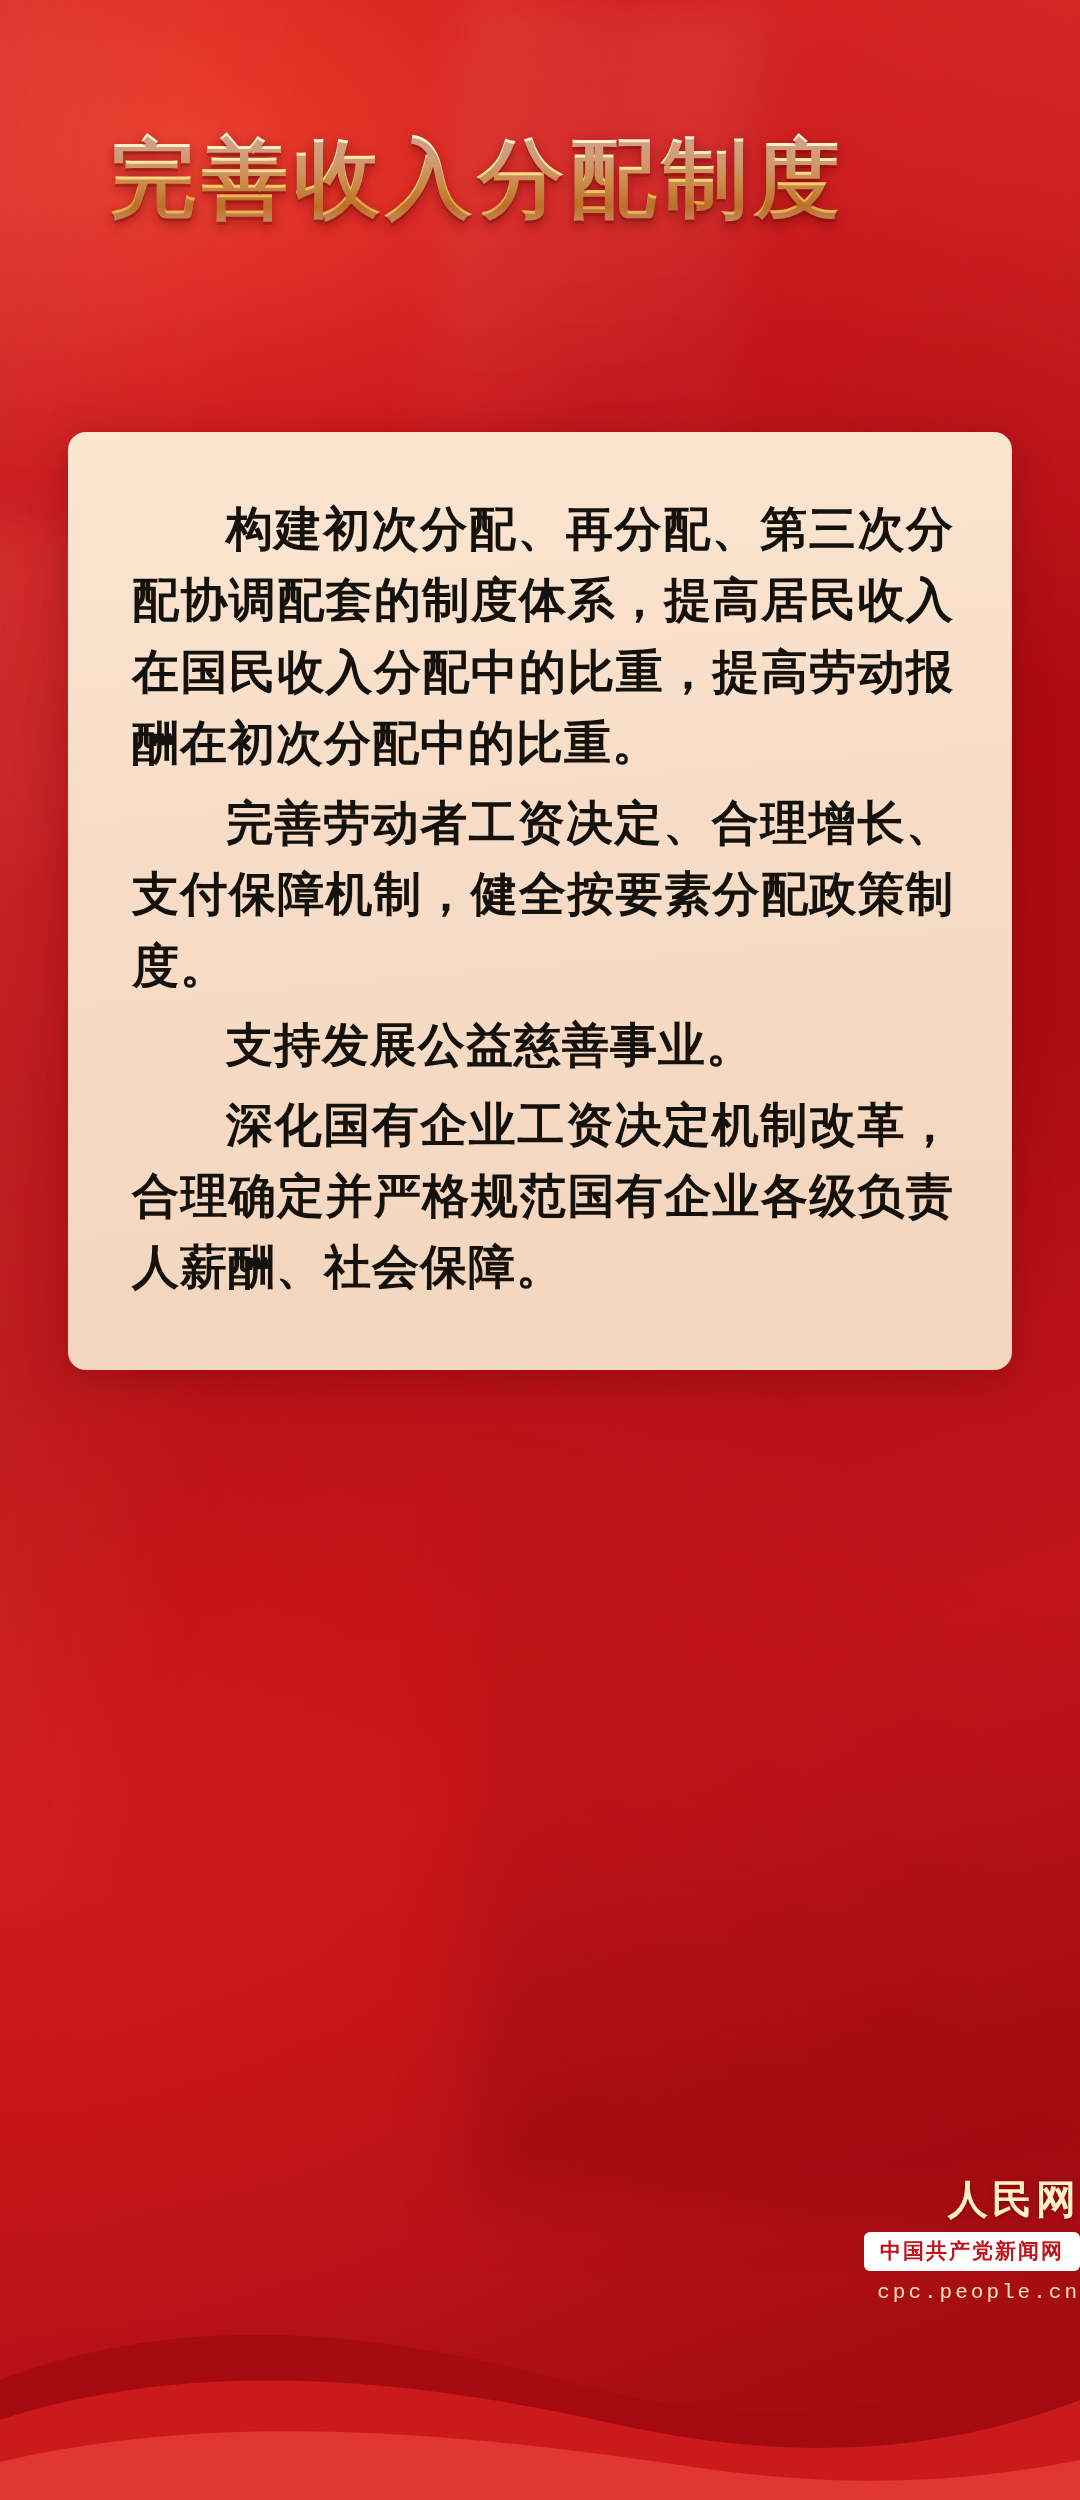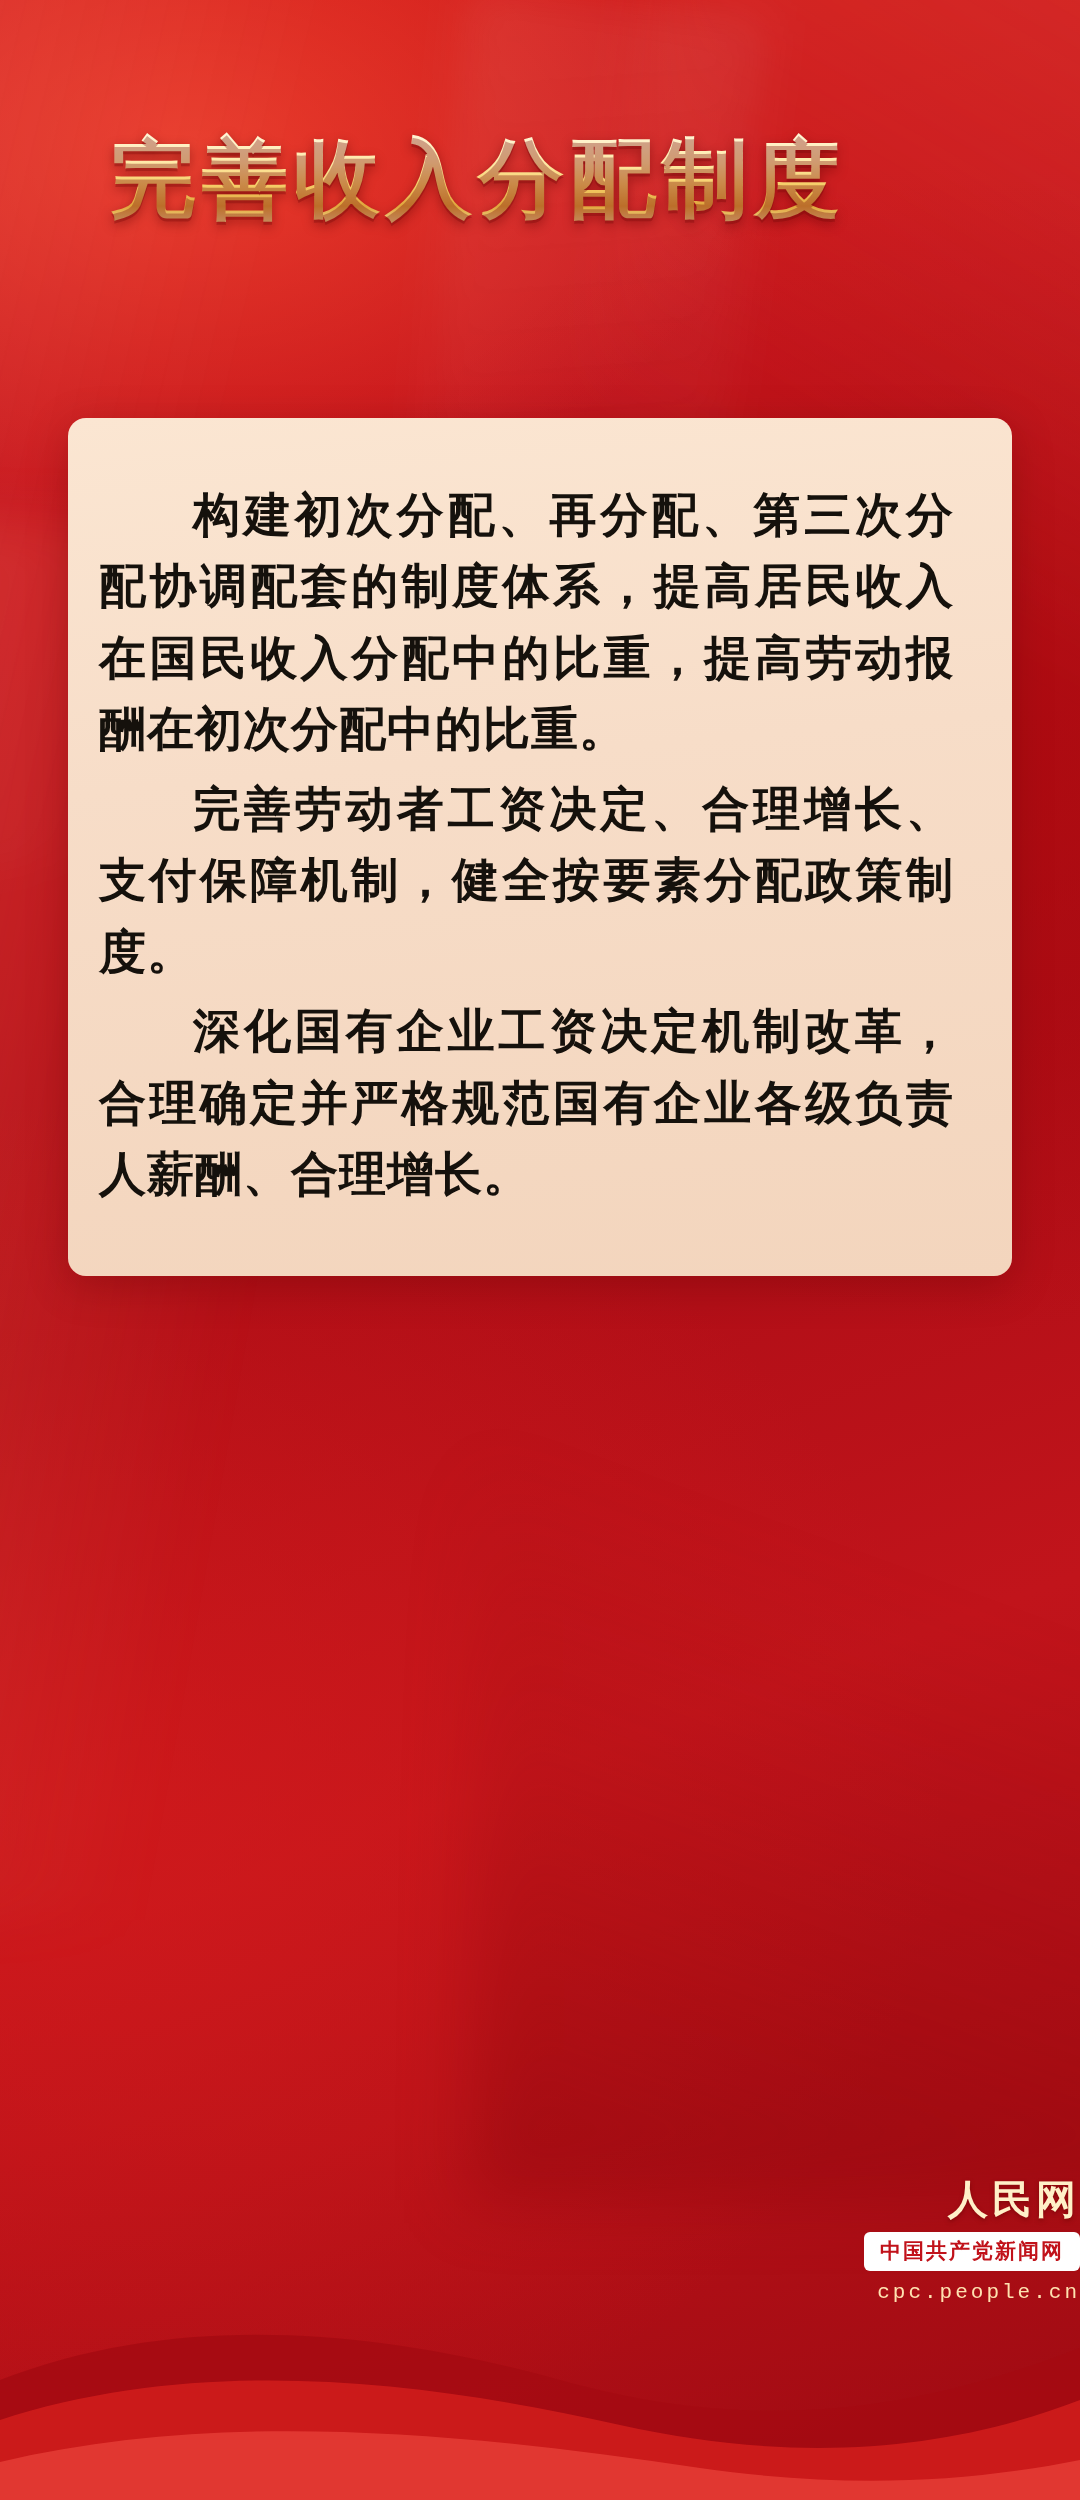--- a/index.html
+++ b/index.html
@@ -93,25 +93,25 @@
     background-clip: text;
     color: transparent;
     -webkit-text-fill-color: transparent;
     text-shadow: 0 3px 0 rgba(120,10,10,0.35);
     filter: drop-shadow(0 4px 6px rgba(90,0,0,0.45));
   }
 
   
   .card {
     position: absolute;
-    top: 418px;
+    top: 432px;
     left: 68px;
     width: 944px;
     box-sizing: border-box;
-    padding: 62px 58px 66px 31px;
+    padding: 62px 58px 66px 64px;
     background: linear-gradient(175deg, #fbe6d2 0%, #f7ddc8 40%, #f3d5bd 100%);
     border-radius: 18px;
     box-shadow: 0 10px 40px rgba(85,0,0,0.30);
   }
   .card p {
     margin: 0 0 8px 0;
     font-family: "Liberation Serif", "DejaVu Serif", serif;
     font-size: 47px;
     line-height: 1.52;
     color: #15110c;
@@ -171,21 +171,22 @@
   <div class="fold f4"></div>
   <div class="fold f5"></div>
 
   <div class="title-area">
     <div class="poster-title">完善收入分配制度</div>
   </div>
 
   <div class="card">
     <p>构建初次分配、再分配、第三次分配协调配套的制度体系，提高居民收入在国民收入分配中的比重，提高劳动报酬在初次分配中的比重。</p>
     <p>完善劳动者工资决定、合理增长、支付保障机制，健全按要素分配政策制度。</p>
-    <p>深化国有企业工资决定机制改革，合理确定并严格规范国有企业各级负责人薪酬、合理增长。</p>
+    <p>支持发展公益慈善事业。</p>
+    <p>深化国有企业工资决定机制改革，合理确定并严格规范国有企业各级负责人薪酬、社会保障。</p>
   </div>
 
   <div class="footer">
     <div class="logo-main">人民网</div>
     <div class="logo-sub">中国共产党新闻网</div>
     <div class="logo-url">cpc.people.cn</div>
   </div>
 
   <div class="wave-wrap">
     <svg viewBox="0 0 1080 420" preserveAspectRatio="none">

